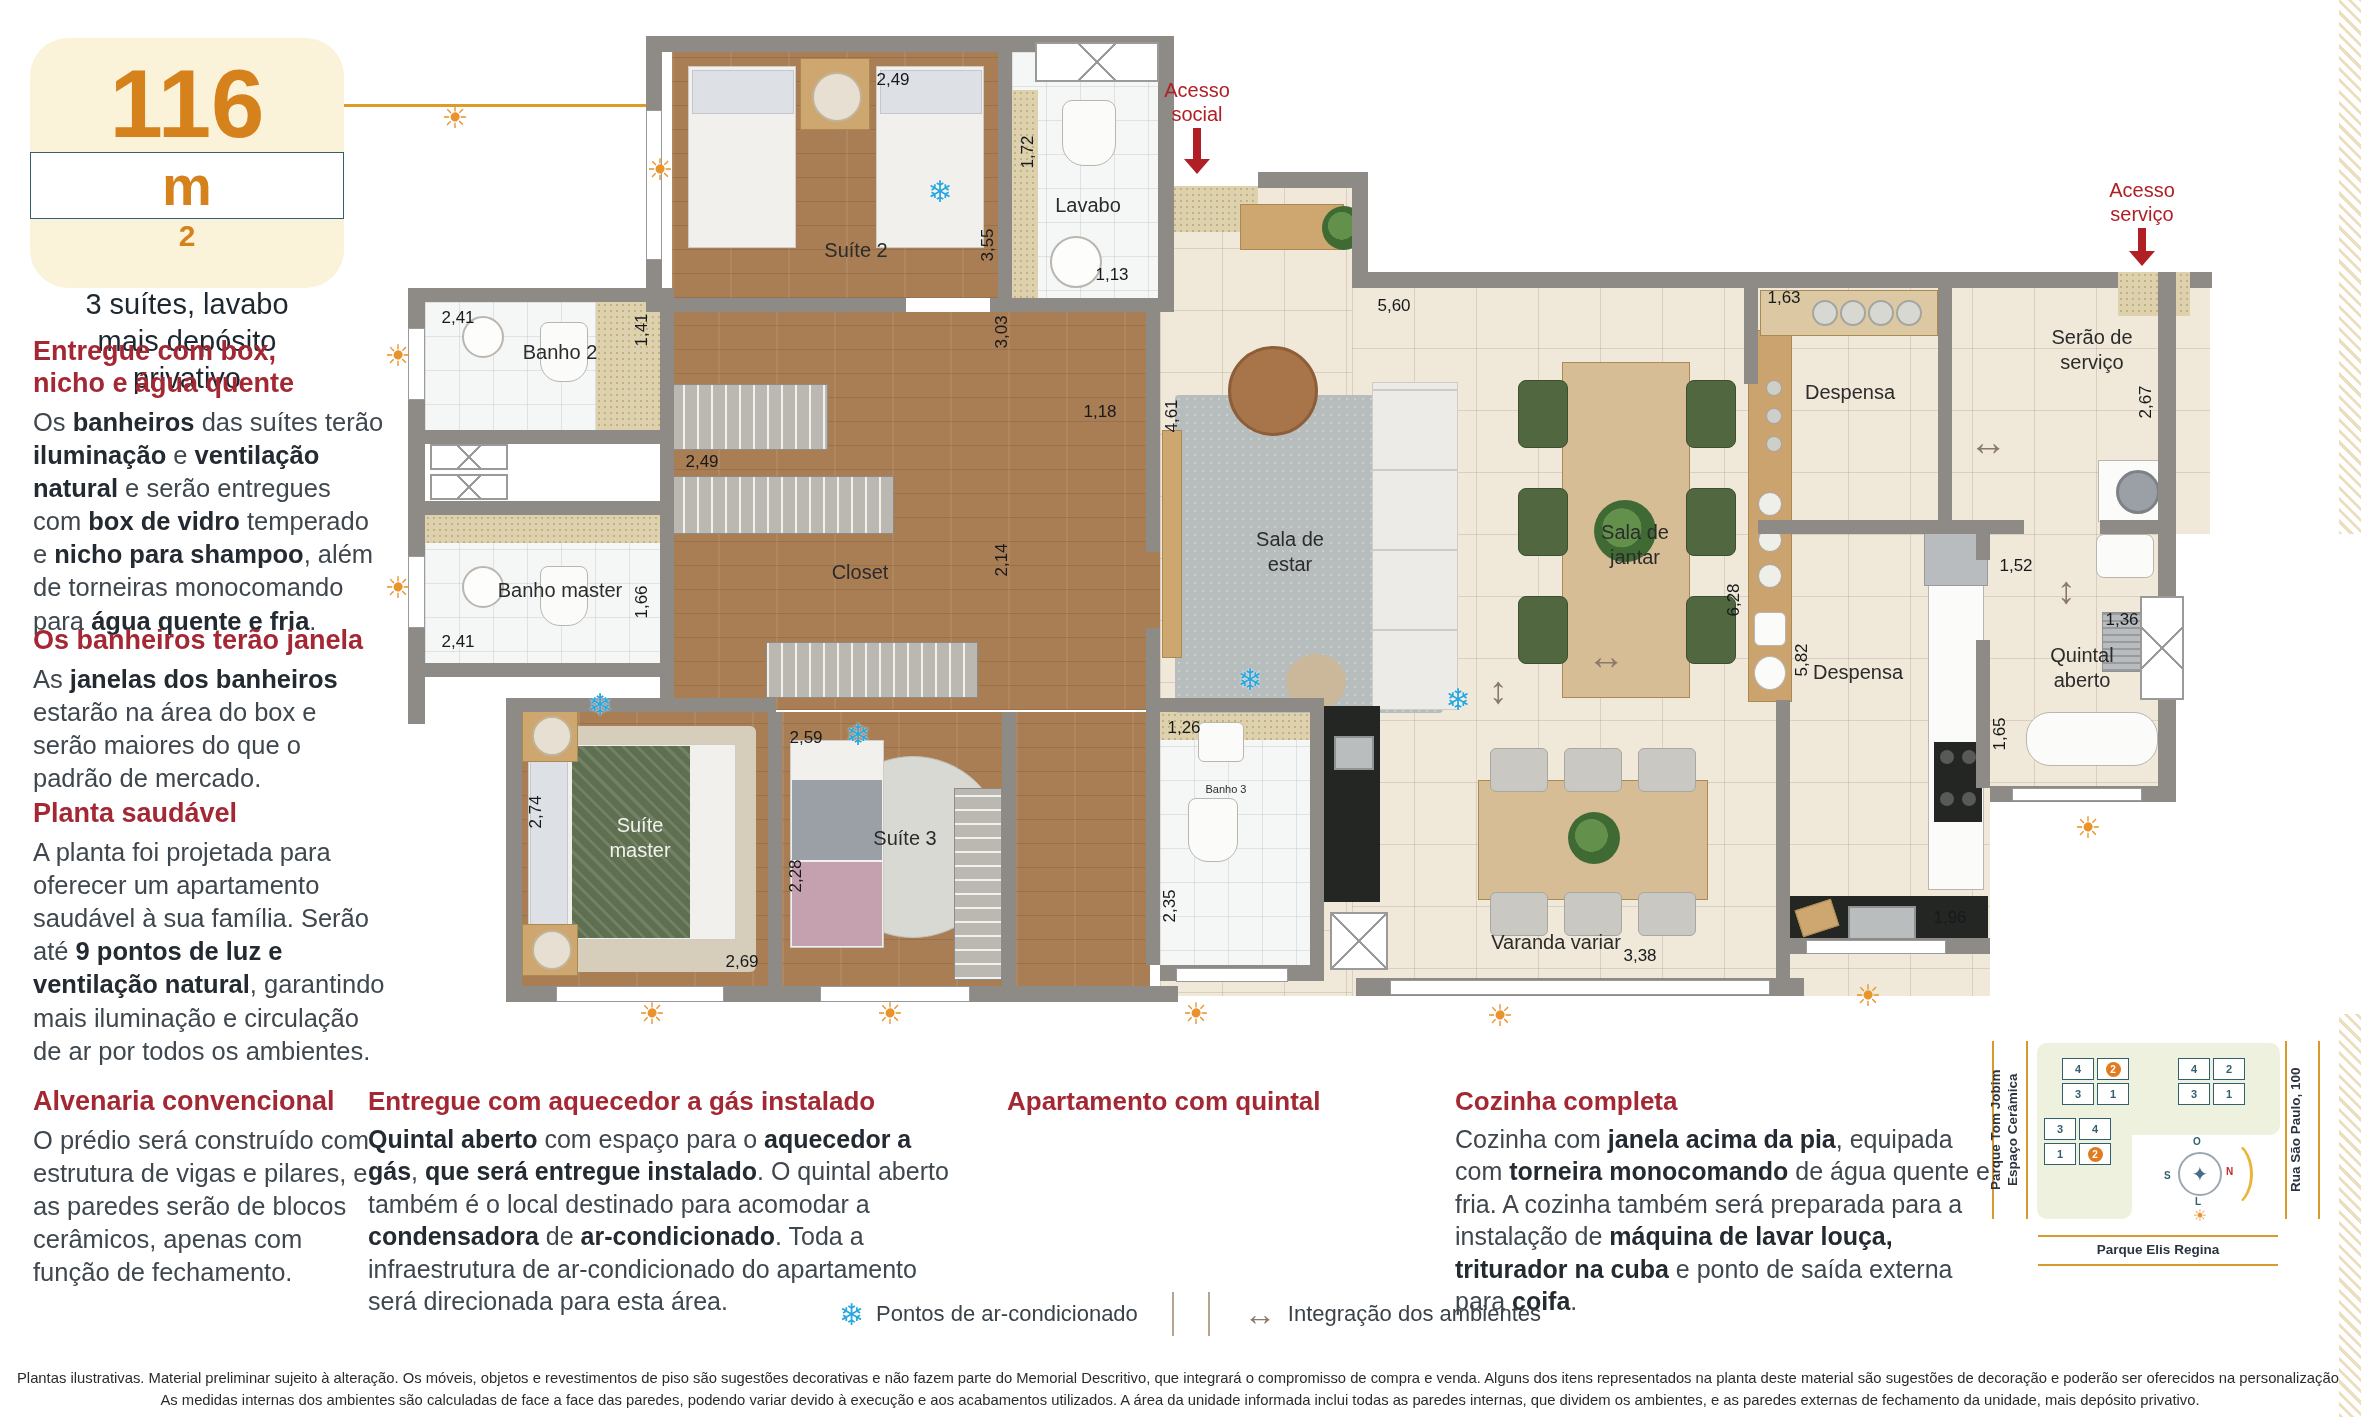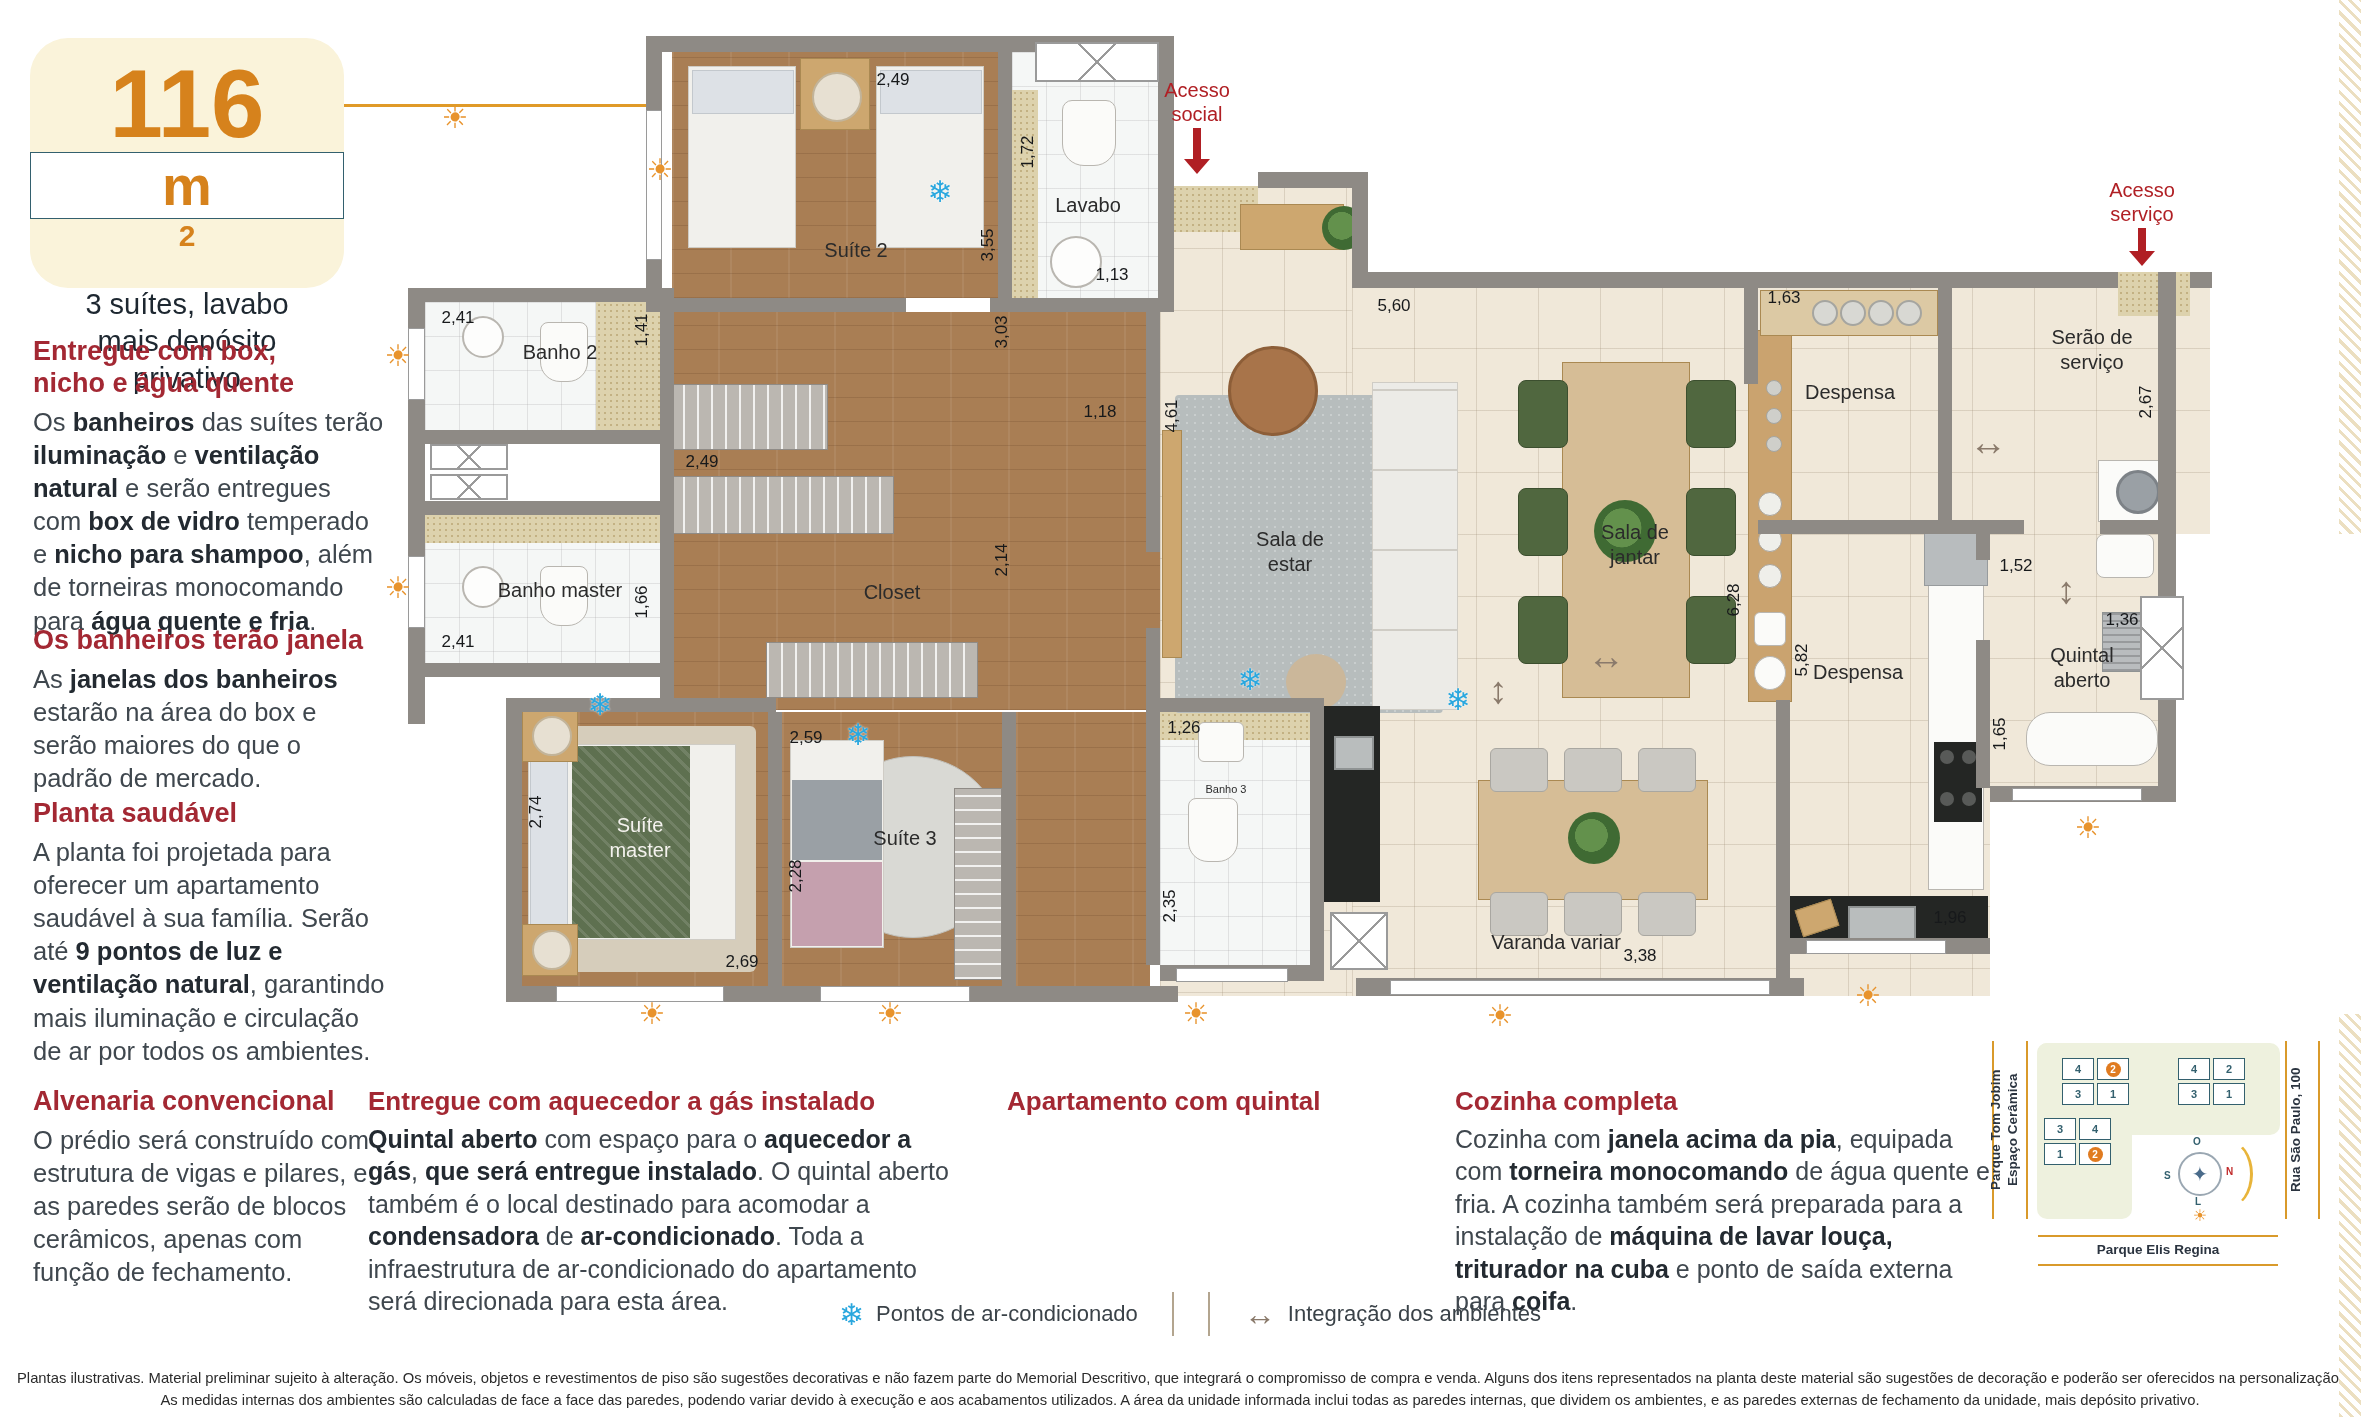--- a/index.html
+++ b/index.html
@@ -318,21 +318,21 @@
   <div class="xbox" style="left:1035px;top:42px;width:124px;height:40px;"></div>
   <div class="xbox" style="left:430px;top:444px;width:78px;height:26px;"></div>
   <div class="xbox" style="left:430px;top:474px;width:78px;height:26px;"></div>
   <div class="xbox" style="left:2140px;top:596px;width:44px;height:104px;"></div>
   <div class="xbox" style="left:1330px;top:912px;width:58px;height:58px;"></div>
 
   <div class="rlabel" style="left:856px;top:250px;">Suíte 2</div>
   <div class="rlabel" style="left:1088px;top:205px;">Lavabo</div>
   <div class="rlabel" style="left:560px;top:352px;">Banho 2</div>
   <div class="rlabel" style="left:560px;top:590px;">Banho master</div>
-  <div class="rlabel" style="left:860px;top:592px;margin-left:32px;">Closet</div>
+  <div class="rlabel" style="left:860px;top:572px;">Closet</div>
   <div class="rlabel light" style="left:640px;top:838px;">Suíte
 master</div>
   <div class="rlabel" style="left:905px;top:838px;">Suíte 3</div>
   <div class="rlabel sm" style="left:1226px;top:790px;">Banho 3</div>
   <div class="rlabel" style="left:1290px;top:552px;">Sala de
 estar</div>
   <div class="rlabel" style="left:1635px;top:545px;">Sala de
 jantar</div>
   <div class="rlabel" style="left:1850px;top:392px;">Despensa</div>
   <div class="rlabel" style="left:2092px;top:350px;">Serão de

